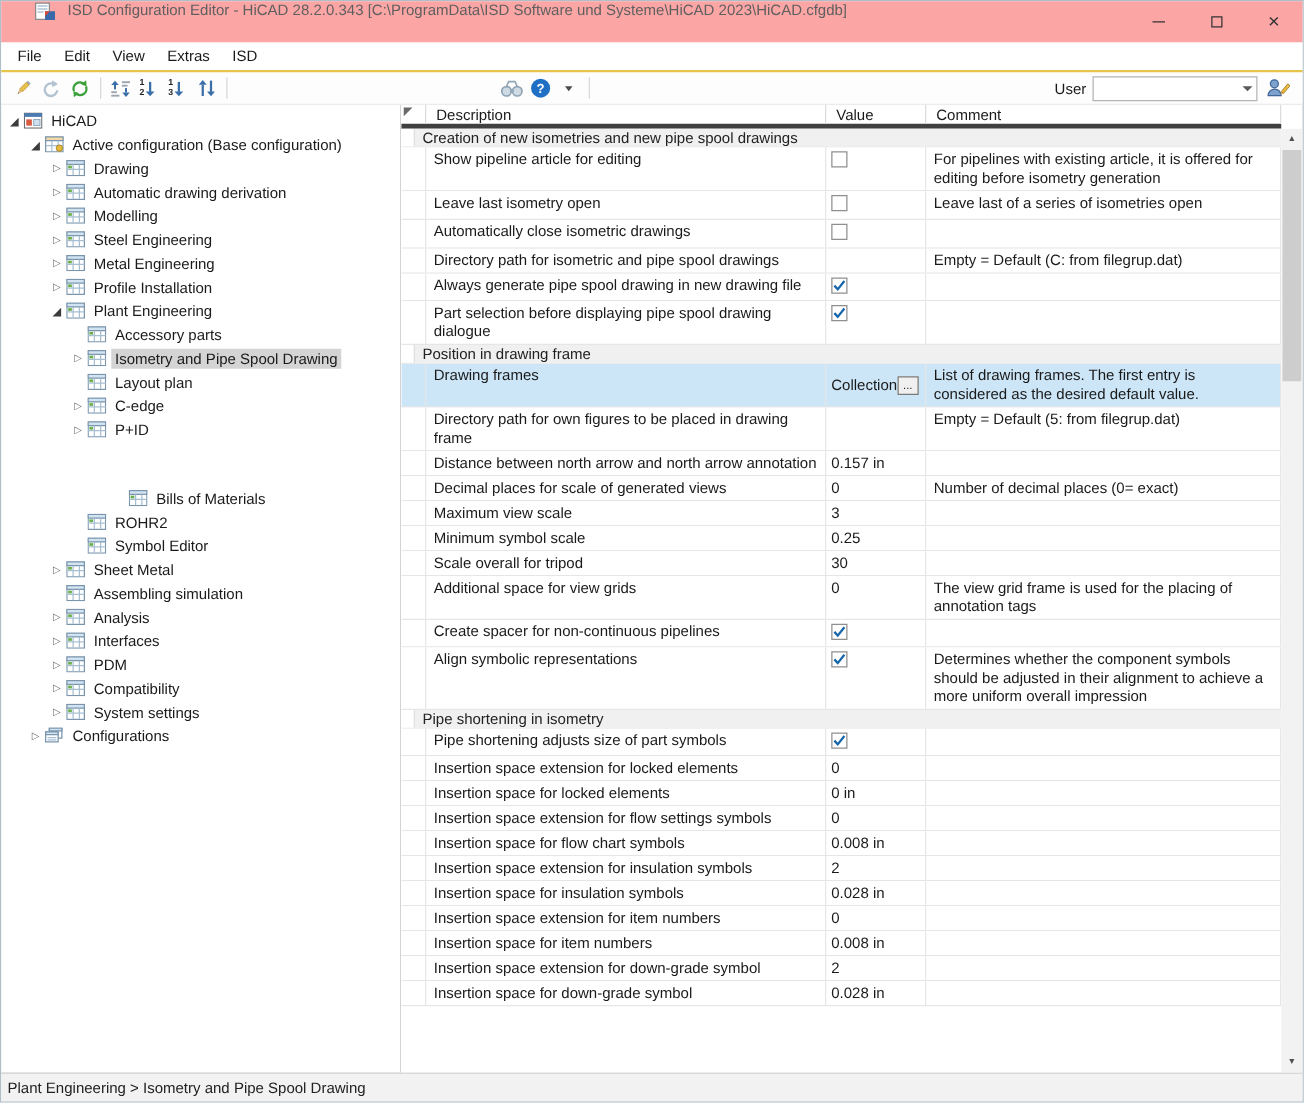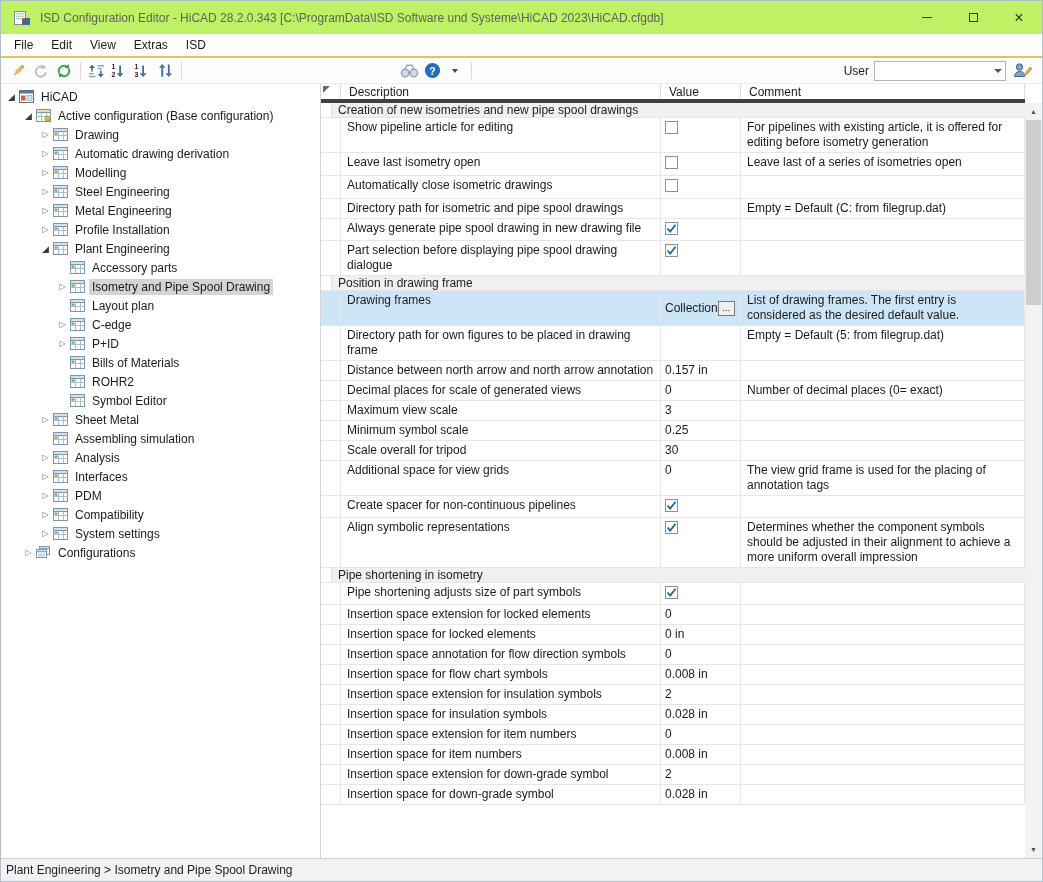--- a/index.html
+++ b/index.html
@@ -9,21 +9,21 @@
     --section-bg:#f0f0f0;
     --check-blue:#1565ab;
     --grid-line:#e6e6e6;
   }
   *{box-sizing:border-box;margin:0;padding:0}
   html,body{width:1043px;height:882px;overflow:hidden;background:#fff}
   body{font-family:"Liberation Sans",sans-serif;font-size:12px;color:#1a1a1a}
   .window{position:absolute;inset:0;border:1px solid #b0bec8;background:#fff;display:flex;flex-direction:column}
 
   
-  .titlebar{flex:0 0 33px;display:flex;align-items:center;padding-left:12px;background:#bef264}
+  .titlebar{flex:0 0 33px;display:flex;padding-left:26px;background:#fca5a5}
   .app-icon{width:20px;height:16px;margin-right:7px;display:inline-flex}
   .title-text{color:#5f5f5f;flex:1;white-space:nowrap;overflow:hidden}
   .win-controls{display:flex;height:33px}
   .win-btn{width:46px;display:flex;align-items:center;justify-content:center;color:#333}
   .glyph-min{width:10px;border-bottom:1px solid #333}
   .glyph-max{width:9px;height:9px;border:1px solid #333}
   .glyph-close{font-size:16px;line-height:16px;color:#333}
 
   
   .menubar{flex:0 0 22px;display:flex;align-items:center;padding-left:4px;background:#fff}
@@ -410,21 +410,21 @@
               <rect x="0.5" y="0.5" width="14" height="12" fill="#fff" stroke="#7a95ad"></rect>
               <rect x="0.5" y="0.5" width="14" height="3" fill="#d2e4f2" stroke="#7a95ad"></rect>
               <line x1="5.5" y1="3.5" x2="5.5" y2="12" stroke="#a8bfd2"></line>
               <line x1="10.5" y1="3.5" x2="10.5" y2="12" stroke="#a8bfd2"></line>
               <line x1="0.5" y1="7.5" x2="14.5" y2="7.5" stroke="#a8bfd2"></line>
               <rect x="1.5" y="4.5" width="3" height="2.2" fill="#6cb04e"></rect>
             </svg>
           </span>
           <span class="tlabel" data-name="tree-item-label">P+ID</span>
         </div>
-        <div class="trow" data-name="tree-item-bills-of-materials" style="padding-left: 55px;">
+        <div class="trow" data-name="tree-item-bills-of-materials" style="padding-left: 88px; margin-top: 36px;">
           <span class="texp" data-name="tree-expand-none"></span>
           <span class="ticon" data-name="settings-table-icon">
             <svg width="15" height="13" viewBox="0 0 15 13">
               <rect x="0.5" y="0.5" width="14" height="12" fill="#fff" stroke="#7a95ad"></rect>
               <rect x="0.5" y="0.5" width="14" height="3" fill="#d2e4f2" stroke="#7a95ad"></rect>
               <line x1="5.5" y1="3.5" x2="5.5" y2="12" stroke="#a8bfd2"></line>
               <line x1="10.5" y1="3.5" x2="10.5" y2="12" stroke="#a8bfd2"></line>
               <line x1="0.5" y1="7.5" x2="14.5" y2="7.5" stroke="#a8bfd2"></line>
               <rect x="1.5" y="4.5" width="3" height="2.2" fill="#6cb04e"></rect>
             </svg>
@@ -726,21 +726,21 @@
             <div class="cell comment" data-name="row-comment"></div>
           </div>
           <div class="grid-row" data-name="table-row">
             <div class="cell handle" data-name="row-handle"></div>
             <div class="cell desc" data-name="row-description">Insertion space for locked elements</div>
             <div class="cell value" data-name="row-value"><span class="vtext" data-name="value-text">0 in</span></div>
             <div class="cell comment" data-name="row-comment"></div>
           </div>
           <div class="grid-row" data-name="table-row">
             <div class="cell handle" data-name="row-handle"></div>
-            <div class="cell desc" data-name="row-description">Insertion space annotation for flow direction symbols</div>
+            <div class="cell desc" data-name="row-description">Insertion space extension for flow settings symbols</div>
             <div class="cell value" data-name="row-value"><span class="vtext" data-name="value-text">0</span></div>
             <div class="cell comment" data-name="row-comment"></div>
           </div>
           <div class="grid-row" data-name="table-row">
             <div class="cell handle" data-name="row-handle"></div>
             <div class="cell desc" data-name="row-description">Insertion space for flow chart symbols</div>
             <div class="cell value" data-name="row-value"><span class="vtext" data-name="value-text">0.008 in</span></div>
             <div class="cell comment" data-name="row-comment"></div>
           </div>
           <div class="grid-row" data-name="table-row">

